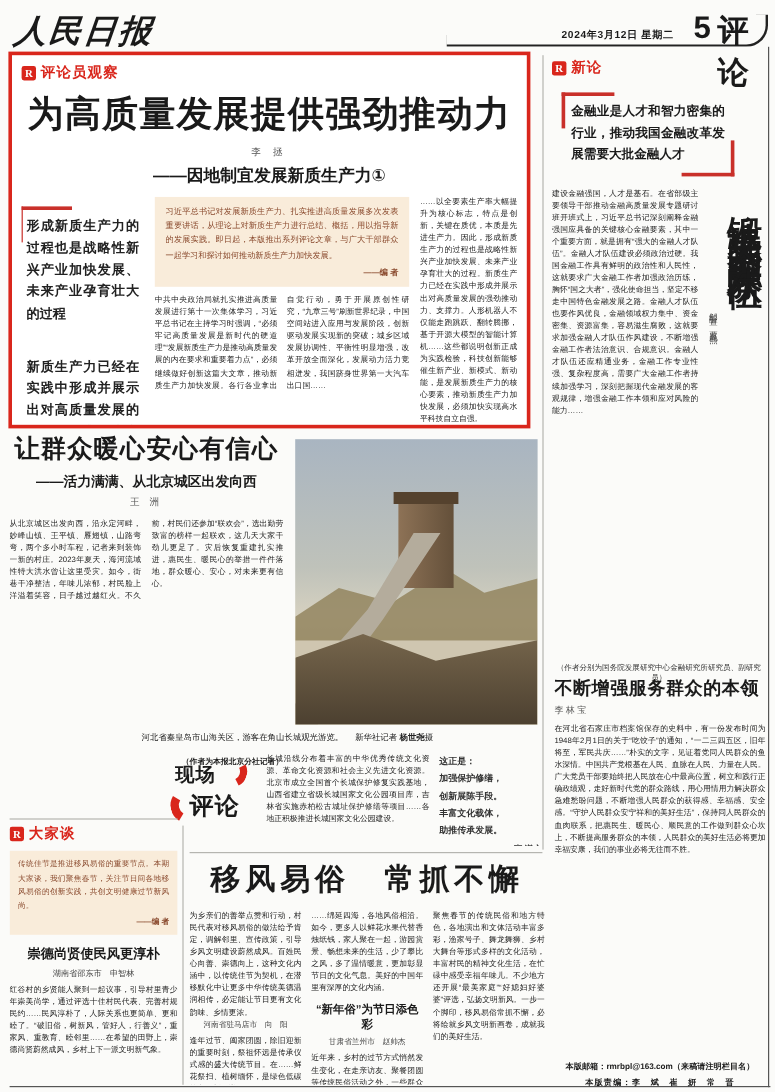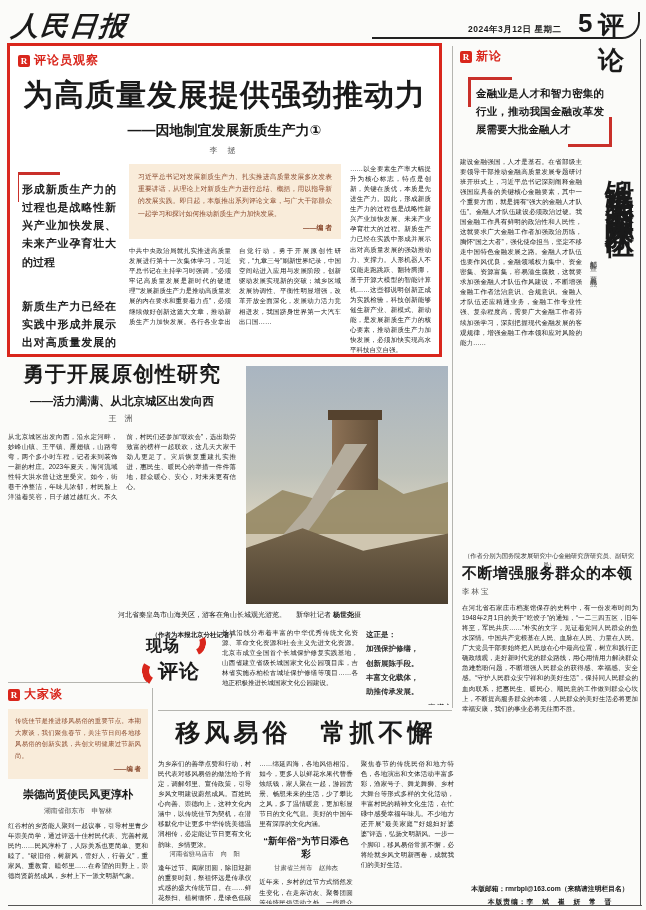--- a/index.html
+++ b/index.html
@@ -110,22 +110,22 @@
   <div id="header-section">评论</div>
   <div id="frame-right"></div>
   <div id="frame-bottom"></div>
 
   <div id="lead">
     <div class="sec-label">
       <span class="pd-icon">R</span>
       <span class="txt">评论员观察</span>
     </div>
     <div id="lead-title">为高质量发展提供强劲推动力</div>
+    <div id="lead-author">李 拯</div>
     <div id="lead-sub">——因地制宜发展新质生产力①</div>
-    <div id="lead-author">李 拯</div>
     <div id="lead-cols">
       <div id="lead-quotes">
         <div class="pullquote just">
           <i class="corner-tl"></i>
           <span>形成新质生产力的过程也是战略性新兴产业加快发展、未来产业孕育壮大的过程</span>
         </div>
         <div class="pullquote just" style="margin-top:10px">
           <span>新质生产力已经在实践中形成并展示出对高质量发展的强劲推动力、支撑力</span>
           
         </div>
@@ -136,21 +136,21 @@
           <div class="editor-sign">——编 者</div>
         </div>
         <div id="lead-mid-text" class="tiny just">中共中央政治局就扎实推进高质量发展进行第十一次集体学习，习近平总书记在主持学习时强调，“必须牢记高质量发展是新时代的硬道理”“发展新质生产力是推动高质量发展的内在要求和重要着力点”，必须继续做好创新这篇大文章，推动新质生产力加快发展。各行各业拿出自觉行动，勇于开展原创性研究，“九章三号”刷新世界纪录，中国空间站进入应用与发展阶段，创新驱动发展实现新的突破；城乡区域发展协调性、平衡性明显增强，改革开放全面深化，发展动力活力竞相迸发，我国跻身世界第一大汽车出口国……</div>
       </div>
       <div id="lead-right" class="tiny just">……以全要素生产率大幅提升为核心标志，特点是创新，关键在质优，本质是先进生产力。因此，形成新质生产力的过程也是战略性新兴产业加快发展、未来产业孕育壮大的过程。新质生产力已经在实践中形成并展示出对高质量发展的强劲推动力、支撑力。人形机器人不仅能走跑跳跃、翻转腾挪，基于开源大模型的智能计算机……这些都说明创新正成为实践检验，科技创新能够催生新产业、新模式、新动能，是发展新质生产力的核心要素，推动新质生产力加快发展，必须加快实现高水平科技自立自强。</div>
     </div>
   </div>
 
   <div id="scene">
     <div id="scene-head">
-      <div id="scene-title">勇于开展原创性研究</div>
+      <div id="scene-title">让群众暖心安心有信心</div>
       <div id="scene-sub">——活力满满、从北京城区出发向西</div>
       <div id="scene-author">王 洲</div>
     </div>
     <div id="scene-text" class="tiny just">从北京城区出发向西，沿永定河畔，妙峰山镇、王平镇、雁翅镇，山路弯弯，两个多小时车程，记者来到装饰一新的村庄。2023年夏天，海河流域性特大洪水曾让这里受灾。如今，街巷干净整洁，年味儿浓郁，村民脸上洋溢着笑容，日子越过越红火。不久前，村民们还参加“联欢会”，选出勤劳致富的榜样一起联欢，这几天大家干劲儿更足了。灾后恢复重建扎实推进，惠民生、暖民心的举措一件件落地，群众暖心、安心，对未来更有信心。</div>
     <div id="scene-note">（作者为本报北京分社记者）</div>
 
     <div id="photo">
       <div class="ridge-back"></div>
       <div class="tower"></div>
       <div class="wall"></div>

